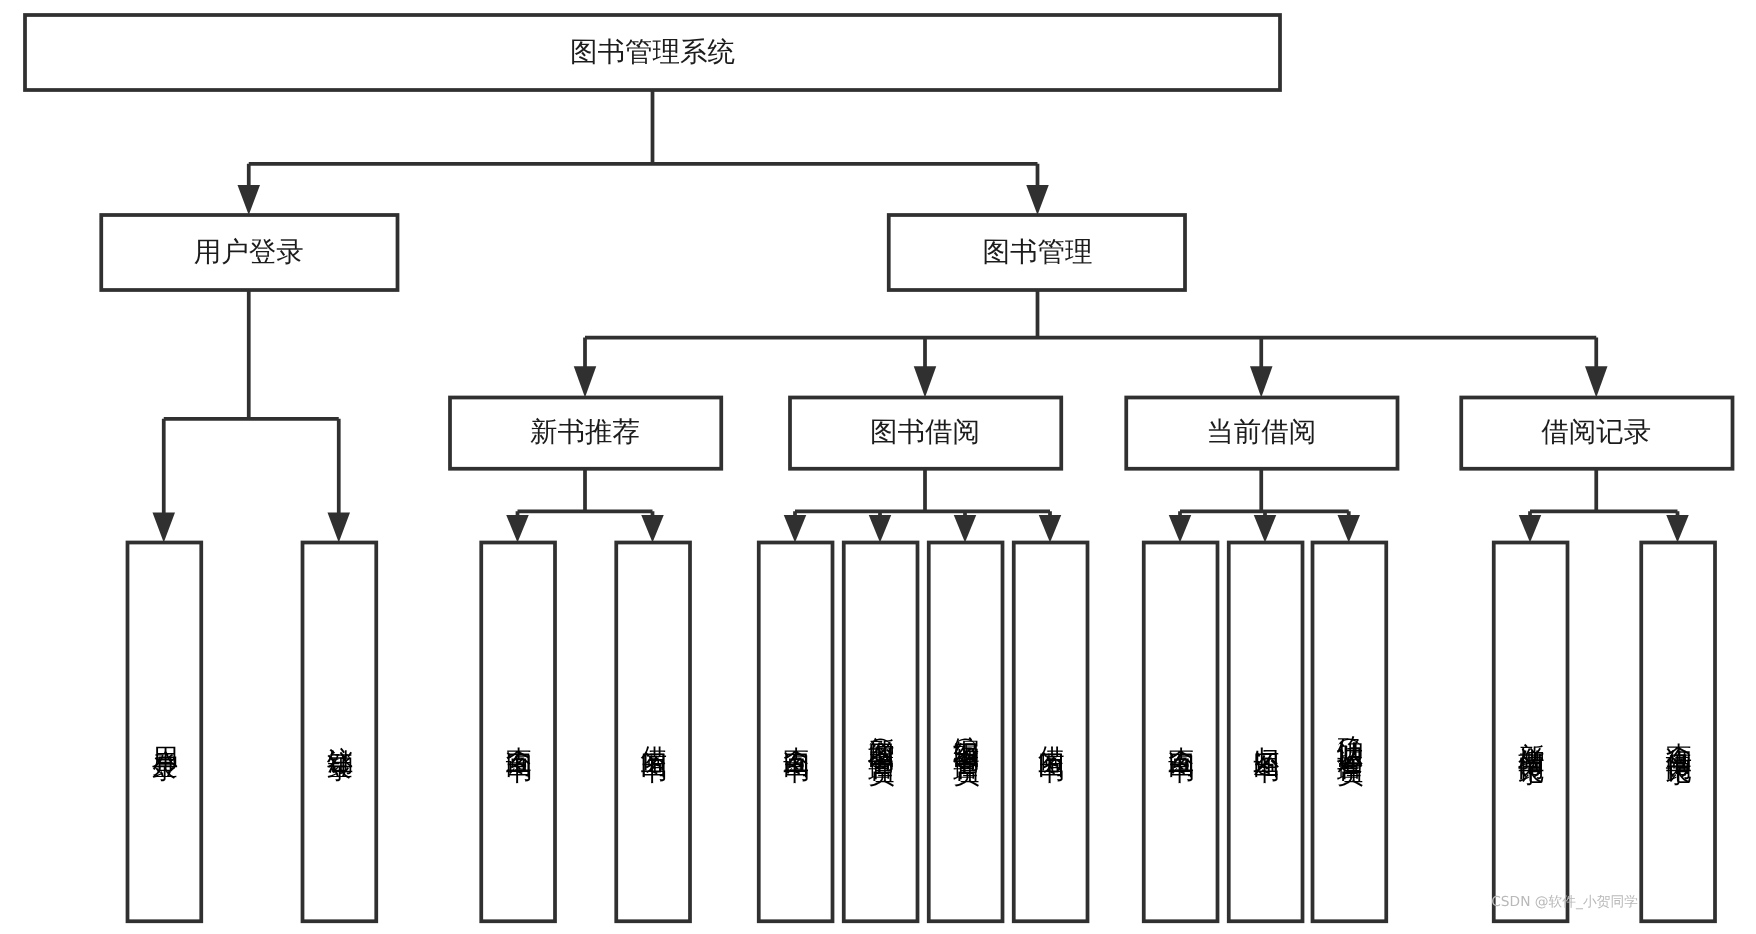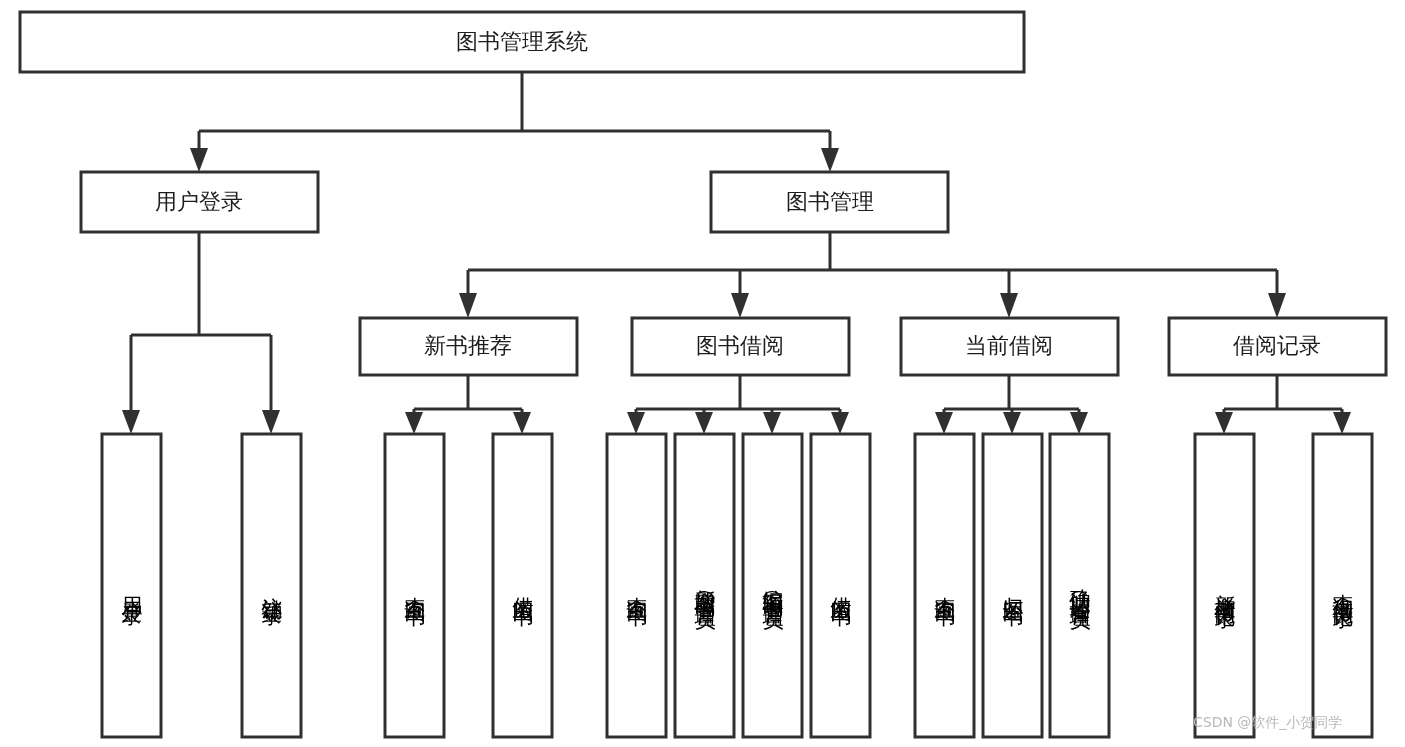--- a/index.html
+++ b/index.html
@@ -33,21 +33,21 @@
   .vbox-wrap{
     position:absolute;
     display:flex;
     align-items:center;
     justify-content:center;
     pointer-events:none;
   }
   .watermark{
     position:absolute;
     font-family:"DejaVu Sans","Liberation Sans",sans-serif;
-    font-size:14px;
+    font-size:11px;
     color:#b9b9b9;
     white-space:nowrap;
     left:1193px;
     top:714px;
   }
 </style>
 </head>
 <body>
 
 <div id="diagram-root">

